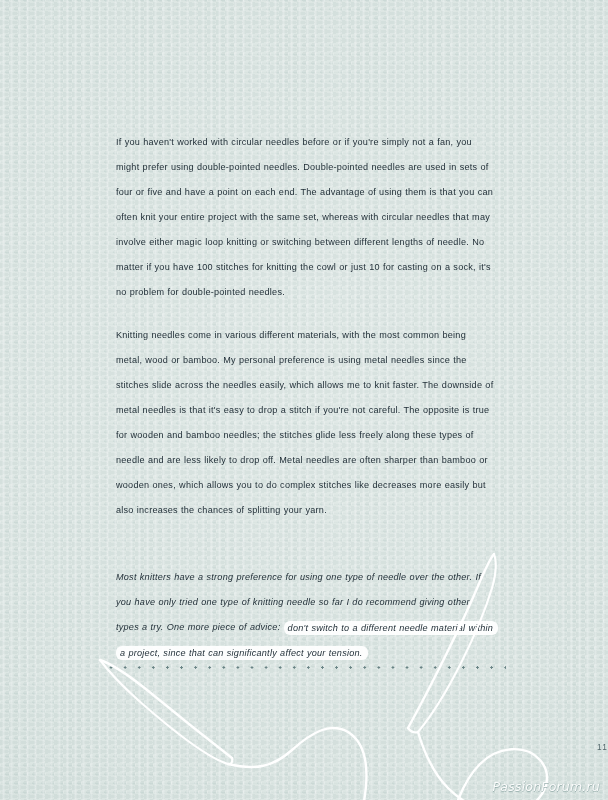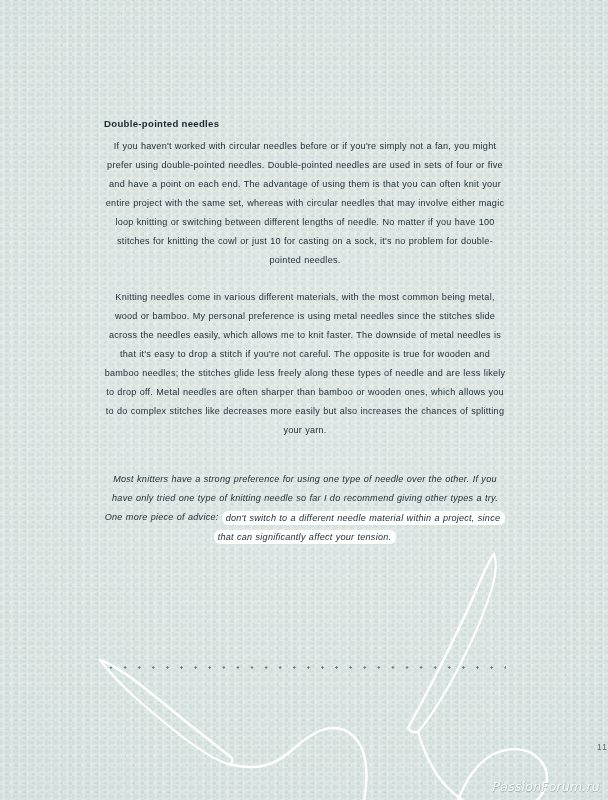--- a/index.html
+++ b/index.html
@@ -77,26 +77,26 @@
   .section:last-of-type { margin-bottom: 0; font-style: italic; }
   h2.heading {
     margin: 0 0 7px 0;
     font-size: 9.6px;
     font-weight: bold;
     letter-spacing: .30px;
     color: #182730;
     line-height: 1.3;
   }
   p.body-text {
-    margin: 0;
+    margin: 12px;
     font-size: 9.1px;
-    line-height: 19px;
+    line-height: 25px;
     letter-spacing: .24px;
     color: #1d2b34;
-    text-align: center;
+    text-align: left;
     word-spacing: .4px;
   }
   .spacer-para { height: 12px; }
   .hl {
     background: rgba(255,255,255,0.92);
     border-radius: 6px;
     padding: 1.5px 5px 2.5px 4px;
     box-decoration-break: clone;
     -webkit-box-decoration-break: clone;
   }
@@ -149,21 +149,20 @@
 <body>
 
 <div id="page">
 
   <div id="texture"></div>
   <div id="vignette"></div>
 
   <div id="content">
 
     <div class="section">
-      <h2 class="heading">Double-pointed needles</h2>
       <p class="body-text">If you haven't worked with circular needles before or if you're simply not a fan, you might prefer using double-pointed needles. Double-pointed needles are used in sets of four or five and have a point on each end. The advantage of using them is that you can often knit your entire project with the same set, whereas with circular needles that may involve either magic loop knitting or switching between different lengths of needle. No matter if you have 100 stitches for knitting the cowl or just 10 for casting on a sock, it's no problem for double-pointed needles.</p>
     </div>
 
     <div class="section">
       <p class="body-text">Knitting needles come in various different materials, with the most common being metal, wood or bamboo. My personal preference is using metal needles since the stitches slide across the needles easily, which allows me to knit faster. The downside of metal needles is that it's easy to drop a stitch if you're not careful. The opposite is true for wooden and bamboo needles; the stitches glide less freely along these types of needle and are less likely to drop off. Metal needles are often sharper than bamboo or wooden ones, which allows you to do complex stitches like decreases more easily but also increases the chances of splitting your yarn.</p>
     </div>
 
     <div class="spacer-para"></div>
 
     <div class="section">

